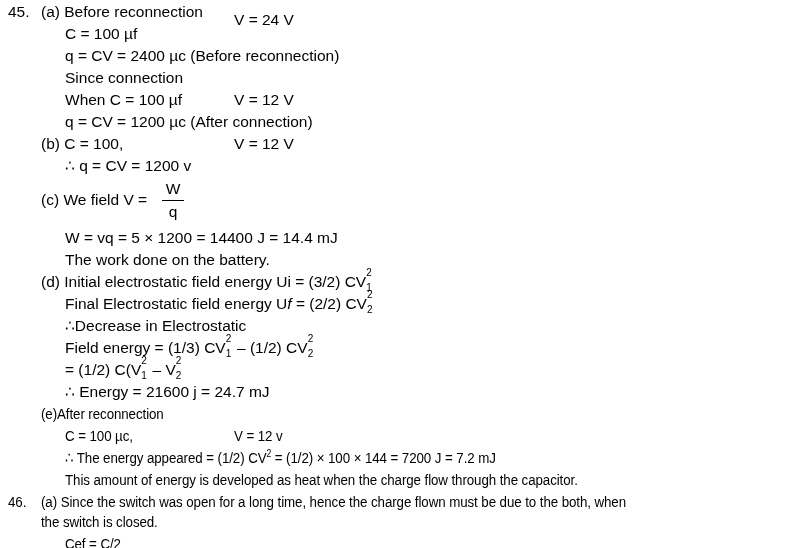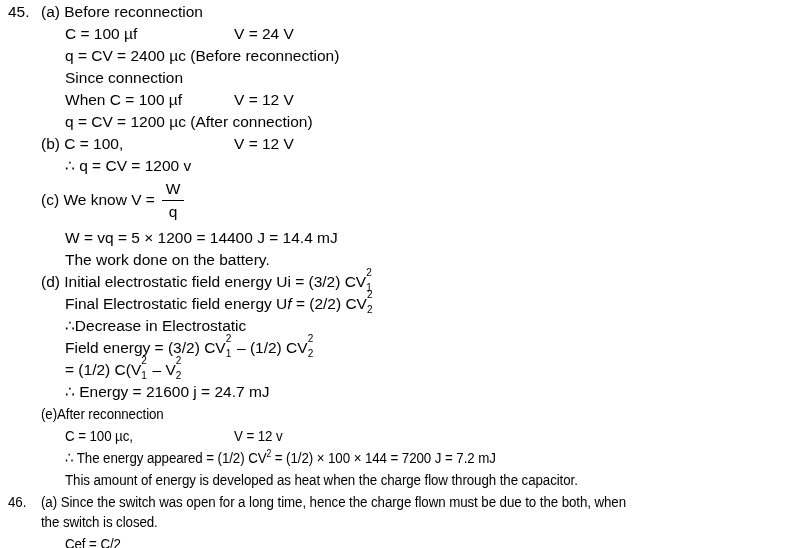--- a/index.html
+++ b/index.html
@@ -21,52 +21,52 @@
     .frac .bar { display: block; height: 1px; background: #000; margin: 2px 0; }
     .frac .fd { display: block; line-height: 18px; }
   </style>
 </head>
 <body>
 
 <div class="ln num" style="top:3px">45.</div>
 <div class="ln l1" style="top:3px">(a) Before reconnection</div>
 
 <div class="ln l2" style="top:25px">C = 100 µf</div>
-<div class="ln" style="top:25px; left:234px">V = 24 V</div>
+<div class="ln" style="top:11px; left:234px">V = 24 V</div>
 
 <div class="ln l2" style="top:47px">q = CV = 2400 µc (Before reconnection)</div>
 <div class="ln l2" style="top:69px">Since connection</div>
 
 <div class="ln l2" style="top:91px">When C = 100 µf</div>
 <div class="ln" style="top:91px; left:234px">V = 12 V</div>
 
 <div class="ln l2" style="top:113px">q = CV = 1200 µc (After connection)</div>
 
 <div class="ln l1" style="top:135px">(b) C = 100,</div>
 <div class="ln" style="top:135px; left:234px">V = 12 V</div>
 <div class="ln l2" style="top:157px">∴ q = CV = 1200 v</div>
 
-<div class="ln l1" style="top:191px">(c) We know V =</div>
+<div class="ln l1" style="top:191px">(c) We field V =</div>
 <div class="frac">
   <span class="fn">W</span>
   <span class="bar"></span>
   <span class="fd">q</span>
 </div>
 <div class="ln l2" style="top:229px">W = vq = 5 × 1200 = 14400 J = 14.4 mJ</div>
 <div class="ln l2" style="top:251px">The work done on the battery.</div>
 
 <div class="ln l1" style="top:273px">
   <span>(d) Initial electrostatic field energy Ui = (3/2) CV</span><span class="ss"><span class="sp">2</span><span class="sb">1</span></span>
 </div>
 <div class="ln l2" style="top:295px">
   <span>Final Electrostatic field energy U</span><i>f</i><span> = (2/2) CV</span><span class="ss"><span class="sp">2</span><span class="sb">2</span></span>
 </div>
 <div class="ln l2" style="top:317px">∴Decrease in Electrostatic</div>
 <div class="ln l2" style="top:339px">
-  <span>Field energy = (3/2) CV</span><span class="ss"><span class="sp">2</span><span class="sb">1</span></span><span> – (1/2) CV</span><span class="ss"><span class="sp">2</span><span class="sb">2</span></span>
+  <span>Field energy = (1/3) CV</span><span class="ss"><span class="sp">2</span><span class="sb">1</span></span><span> – (1/2) CV</span><span class="ss"><span class="sp">2</span><span class="sb">2</span></span>
 </div>
 <div class="ln l2" style="top:361px">
   <span>= (1/2) C(V</span><span class="ss"><span class="sp">2</span><span class="sb">1</span></span><span> – V</span><span class="ss"><span class="sp">2</span><span class="sb">2</span></span>
 </div>
 <div class="ln l2" style="top:383px">∴ Energy = 21600 j = 24.7 mJ</div>
 
 <div class="ln l1 narrow" style="top:405px">(e)After reconnection</div>
 <div class="ln l2 narrow" style="top:427px">C = 100 µc,</div>
 <div class="ln narrow" style="top:427px; left:234px">V = 12 v</div>
 <div class="ln l2 narrow" style="top:449px">

